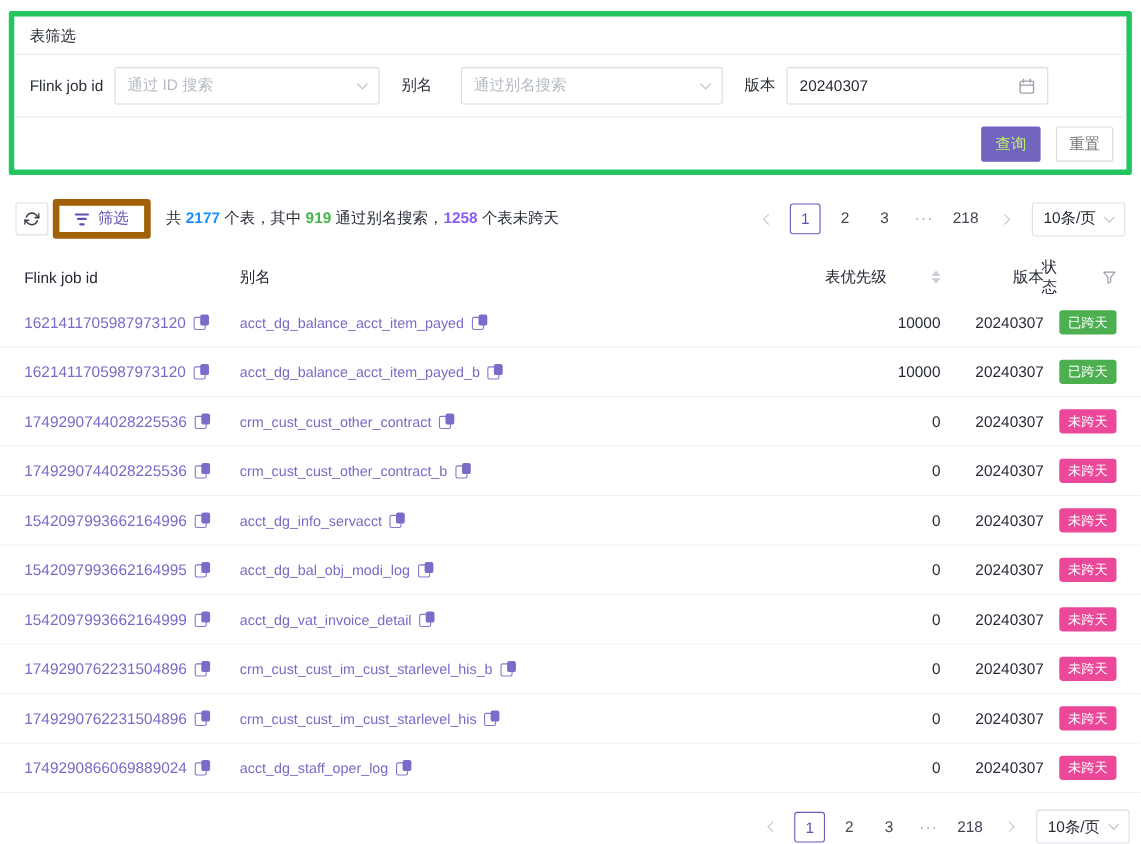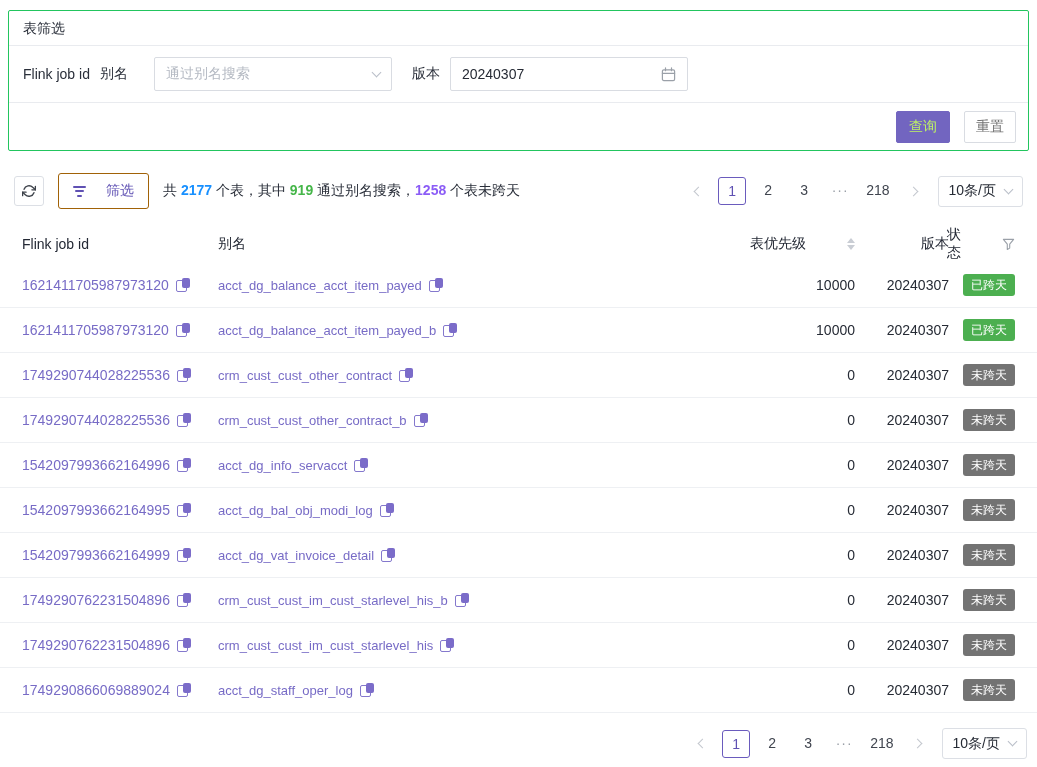--- a/index.html
+++ b/index.html
@@ -1,20 +1,20 @@
 <!DOCTYPE html>
 <html><head>
 <meta charset="utf-8">
 <style>
   * { box-sizing: border-box; margin: 0; padding: 0; }
   html,body { width: 1037px; height: 767px; overflow: hidden; background: #fff;
     font-family: "Liberation Sans", "DejaVu Sans", sans-serif; font-size: 14px; color: #262b35; }
 
   
-  .filter-card { margin: 10px 8px 0; border: 1px solid #22c55e; border-radius: 2px; background: #fff; }
+  .filter-card { margin: 10px 8px 0; border: 5px solid #22c55e; border-radius: 2px; background: #fff; }
   .card-title { padding: 7px 14px; line-height: 20px; font-size: 14px; color: #2a2f3a; border-bottom: 1px solid #e9ebef; }
   .filter-row { height: 57px; display: flex; align-items: center; padding: 0 14px; border-bottom: 1px solid #e9ebef; }
   .f-label { color: #2a2f3a; margin-right: 10px; white-space: nowrap; }
   .select-box, .date-box { height: 34px; border: 1px solid #d9dce2; border-radius: 2px; background: #fff;
     display: flex; align-items: center; justify-content: space-between; padding: 0 11px; cursor: pointer; }
   .select-box { width: 241px; margin-right: 20px; }
   .sb2 { width: 238px; margin-left: 16px; }
   .date-box { width: 238px; }
   .placeholder { color: #b5bac3; }
   .date-value { color: #262b35; }
@@ -24,23 +24,23 @@
   .chev.right { transform: rotate(-45deg); border-color: #c3c7ce; }
   .actions-row { height: 47px; display: flex; align-items: center; justify-content: flex-end; gap: 14px; padding: 0 12px; }
   .btn { height: 32px; border-radius: 2px; font-size: 14px; cursor: pointer; font-family: inherit; }
   .btn-primary { background: #7265c0; border: 1px solid #7265c0; color: #bef264; padding: 0 12px; }
   .btn-default { background: #fff; border: 1px solid #d9dce2; color: #737373; padding: 0 11px; }
 
   
   .toolbar { margin: 22px 14px 0; display: flex; align-items: center; }
   .icon-btn { width: 30px; height: 30px; border: 1px solid #dcdfe5; border-radius: 3px; background: #fff;
     display: flex; align-items: center; justify-content: center; cursor: pointer; }
-  .filter-btn { margin-left: 14px; height: 36px; padding: 0 14px; background: #fff;
-    border: 1px solid #a16207; border-radius: 3px; color: #5f51b3; font-size: 14px;
-    display: flex; align-items: center; gap: 20px; cursor: pointer; font-family: inherit; }
+  .filter-btn { margin-left: 4px; height: 36px; padding: 0 14px; background: #fff;
+    border: 6px solid #a16207; border-radius: 3px; color: #5f51b3; font-size: 14px;
+    display: flex; align-items: center; gap: 8px; cursor: pointer; font-family: inherit; }
   .fbars { display: flex; flex-direction: column; align-items: center; gap: 2.5px; }
   .fbars i { display: block; height: 2px; background: #5f51b3; border-radius: 1px; }
   .fbars i:nth-child(1) { width: 13px; } .fbars i:nth-child(2) { width: 9px; } .fbars i:nth-child(3) { width: 5px; }
   .summary { margin-left: 14px; color: #2a2f3a; white-space: nowrap; }
   .n-blue  { color: #1890ff; font-weight: 600; }
   .n-green { color: #45b649; font-weight: 600; }
   .n-red   { color: #8b5cf6; font-weight: 600; }
 
   
   .pagination { display: flex; align-items: center; gap: 8px; }
@@ -68,29 +68,33 @@
     border: 1.3px solid #8478cd; border-radius: 2px; background: #fff; }
   .copy::after { content: ''; position: absolute; right: 0; top: 0; width: 8px; height: 10px;
     background: #7b6cc9; border-radius: 2px; }
   .sort { display: inline-flex; flex-direction: column; margin-left: 6px; }
   .tri { display: block; width: 0; height: 0; border-left: 4px solid transparent; border-right: 4px solid transparent; }
   .tri.up { border-bottom: 5px solid #c9cdd4; margin-bottom: 2px; }
   .tri.down { border-top: 5px solid #c9cdd4; }
   .funnel { margin-left: 6px; display: inline-flex; }
   .badge { display: inline-block; padding: 3px 8px; border-radius: 3px; color: #fff; font-size: 12px; line-height: 16px; }
   .badge[data-status="success"] { background: #4caf50; }
-  .badge[data-status="danger"]  { background: #737373; }
+  .badge[data-status="danger"]  { background: #ec4899; }
 </style>
 </head>
 <body>
 
 <section class="filter-card">
   <div class="card-title">表筛选</div>
   <div class="filter-row">
     <span class="f-label">Flink job id</span>
+    <div class="select-box">
+      <span class="placeholder">通过 ID 搜索</span>
+      <i class="chev down"></i>
+    </div>
     <span class="f-label">别名</span>
     <div class="select-box sb2">
       <span class="placeholder">通过别名搜索</span>
       <i class="chev down"></i>
     </div>
     <span class="f-label">版本</span>
     <div class="date-box">
       <span class="date-value">20240307</span>
       <svg class="cal" width="15" height="15" viewBox="0 0 16 16" fill="none" stroke="#9aa0a8" stroke-width="1.3" stroke-linecap="round">
         <rect x="1.5" y="3" width="13" height="11.5" rx="1.5"></rect>

